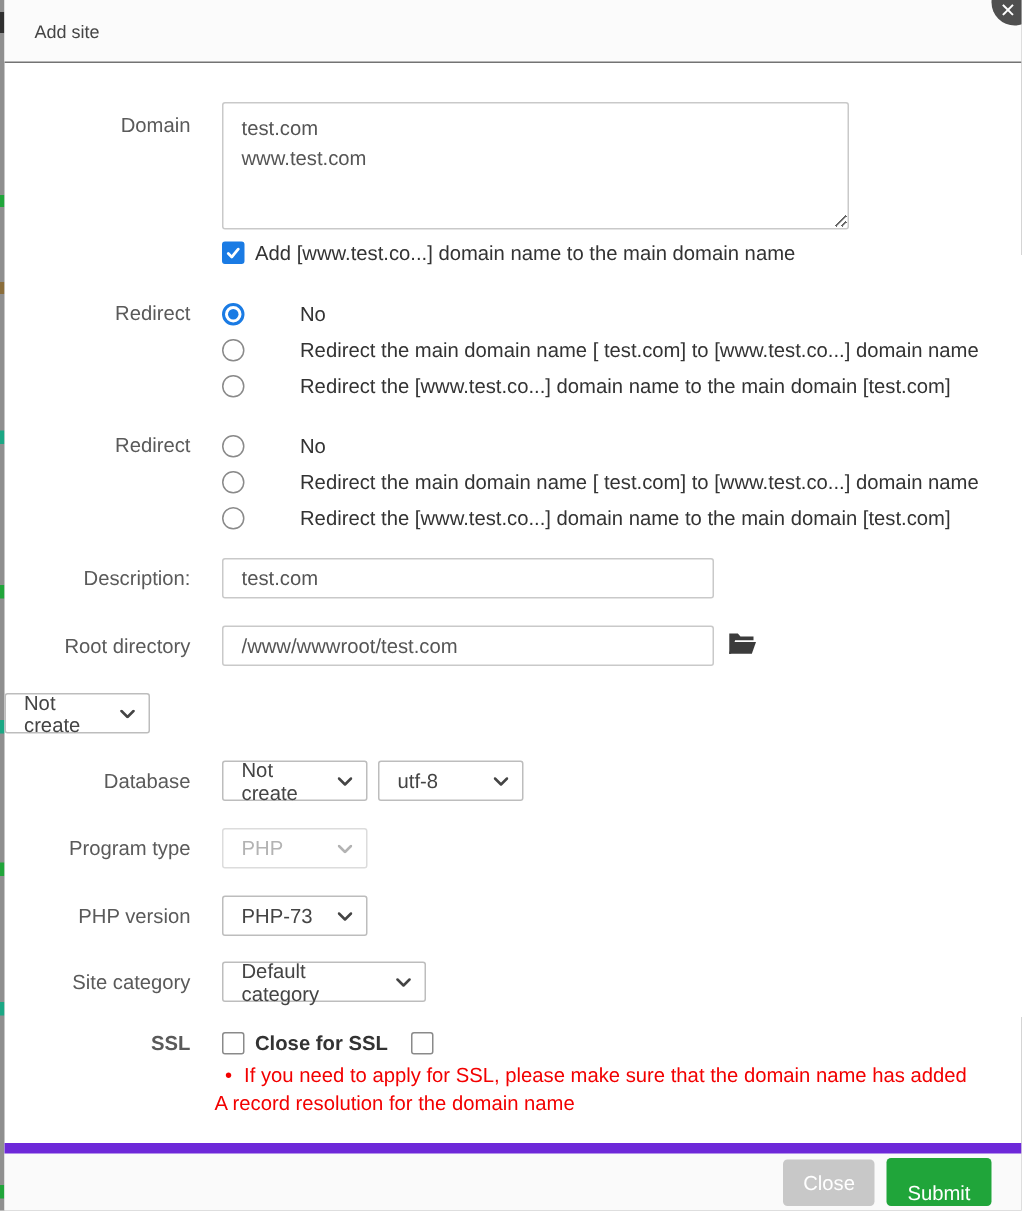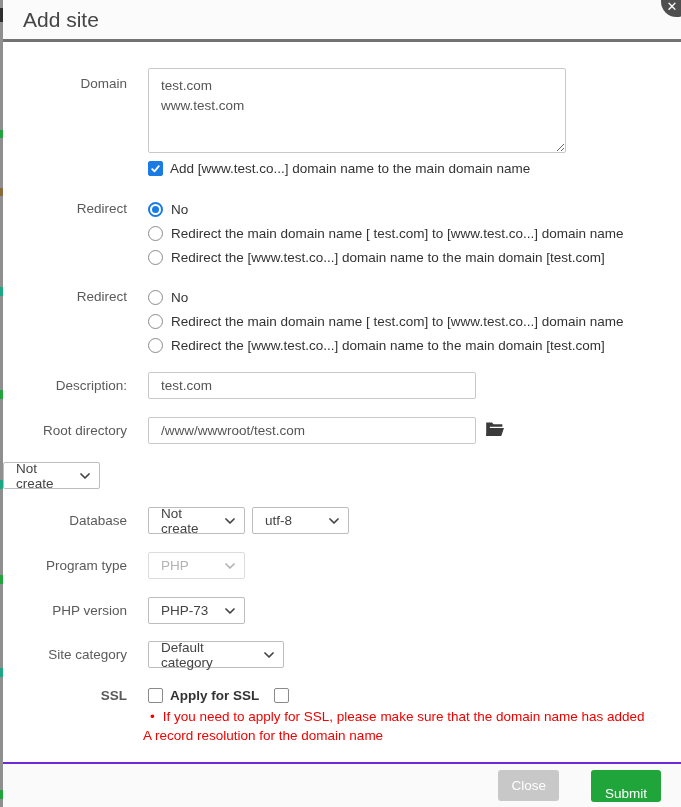--- a/index.html
+++ b/index.html
@@ -14,23 +14,23 @@
   
   .bg-strip { position: absolute; left: 0; top: 0; width: 3px; height: 100%; background: #8f8f8f; }
   .bg-strip i { position: absolute; left: 0; width: 3px; display: block; }
 
   .modal {
     position: absolute; left: 3px; top: 0; width: 678px; height: 807px;
     background: #ffffff; display: flex; flex-direction: column;
   }
   .modal-header {
     height: 42px; flex: 0 0 42px; background: #fbfbfb;
-    border-bottom: 3px solid #737373;
+    border-bottom: 1px solid #737373;
     display: flex; align-items: center; padding-left: 20px;
-    font-size: 21px; color: #454545;
+    font-size: 12px; color: #454545;
   }
   .close-circle {
     position: absolute; left: 658px; top: -14px; width: 31px; height: 31px;
     border-radius: 50%; background: #4f4f4f; color: #fff; z-index: 5;
     display: flex; align-items: center; justify-content: center;
     font-size: 13px; cursor: pointer;
   }
   .close-circle span { margin-top: 9px; margin-right: 9px; }
 
   .modal-body { flex: 1 1 auto; padding-top: 26px; overflow: hidden; }
@@ -54,21 +54,21 @@
   .check-label { display: inline-flex; align-items: center; cursor: pointer; font-size: 13.5px; color: #333; }
   .checkbox {
     width: 15px; height: 15px; border-radius: 2px; flex: 0 0 15px;
     border: 1px solid #8a8a8a; background: #fff; margin-right: 7px;
     display: inline-flex; align-items: center; justify-content: center;
   }
   .checkbox.checked { background: var(--accent-blue, #1a7be4); border-color: var(--accent-blue, #1a7be4); }
   .checkbox svg { display: block; }
 
   .radio-rows { display: flex; flex-direction: column; }
-  .radio-row { display: flex; align-items: center; height: 24px; cursor: pointer; font-size: 13.5px; color: #333; }
+  .radio-row { display: flex; align-items: center; height: 24px; cursor: pointer; font-size: 13.5px; color: #333; gap: 29px; }
   .radio {
     width: 15px; height: 15px; border-radius: 50%; flex: 0 0 15px;
     border: 1px solid #8a8a8a; background: #fff; margin-right: 8px;
     display: inline-flex; align-items: center; justify-content: center;
   }
   .radio.checked { border: 2px solid var(--accent-blue, #1a7be4); }
   .radio.checked::after {
     content: ""; width: 7px; height: 7px; border-radius: 50%;
     background: var(--accent-blue, #1a7be4);
   }
@@ -93,23 +93,23 @@
   .ssl-checks { display: flex; align-items: center; gap: 15px; padding-top: 1px; }
 
   .warning {
     margin-left: 140px; margin-top: 4px; width: 512px;
     color: var(--warning-red, #f20000); font-size: 13.5px; line-height: 19px;
     text-indent: 7px;
   }
   .warning .bullet { margin-right: 8px; }
 
   .modal-footer {
-    flex: 0 0 45px; background: #fafafa; border-top: 2px solid #6d28d9;
+    flex: 0 0 45px; background: #fafafa; border-top: 7px solid #6d28d9;
     display: flex; align-items: center; justify-content: flex-end;
-    gap: 32px; padding-right: 20px;
+    gap: 8px; padding-right: 20px;
   }
   .btn {
     height: 31px; border: none; border-radius: 3px; color: #fff;
     font-family: "Liberation Sans", sans-serif; font-size: 13.5px;
     padding: 0 13px; cursor: pointer;
   }
   .btn-close { background: #c8c8c8; }
   .btn-submit { background: var(--submit-green, #20a53a); padding: 16px 14px; text-align: right; }
 </style>
 </head>
@@ -273,21 +273,21 @@
             </svg>
         </span>
       </div>
     </div>
 
     <div class="row mb4">
       <div class="row-label pt1">SSL</div>
       <div class="ssl-checks">
         <label class="check-label">
           <span class="checkbox"></span>
-          <span>Apply for SSL</span>
+          <span>Close for SSL</span>
         </label>
         <label class="check-label">
           <span class="checkbox"></span>
         </label>
       </div>
     </div>
 
     <p class="warning"><span class="bullet">•</span><span>If you need to apply for SSL, please make sure that the domain name has added A record resolution for the domain name</span></p>
 
   </div>

